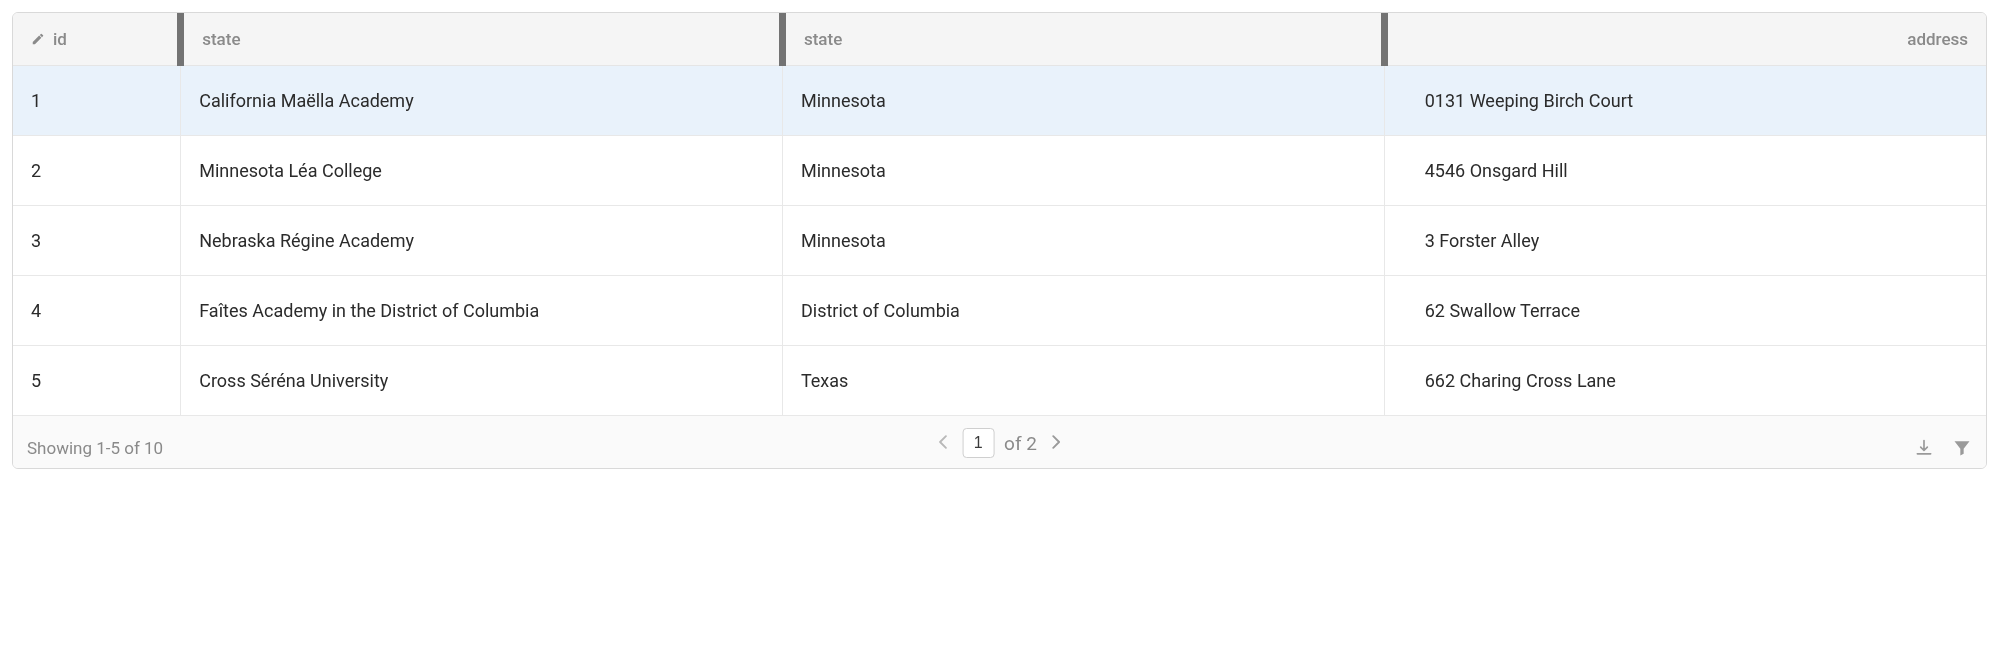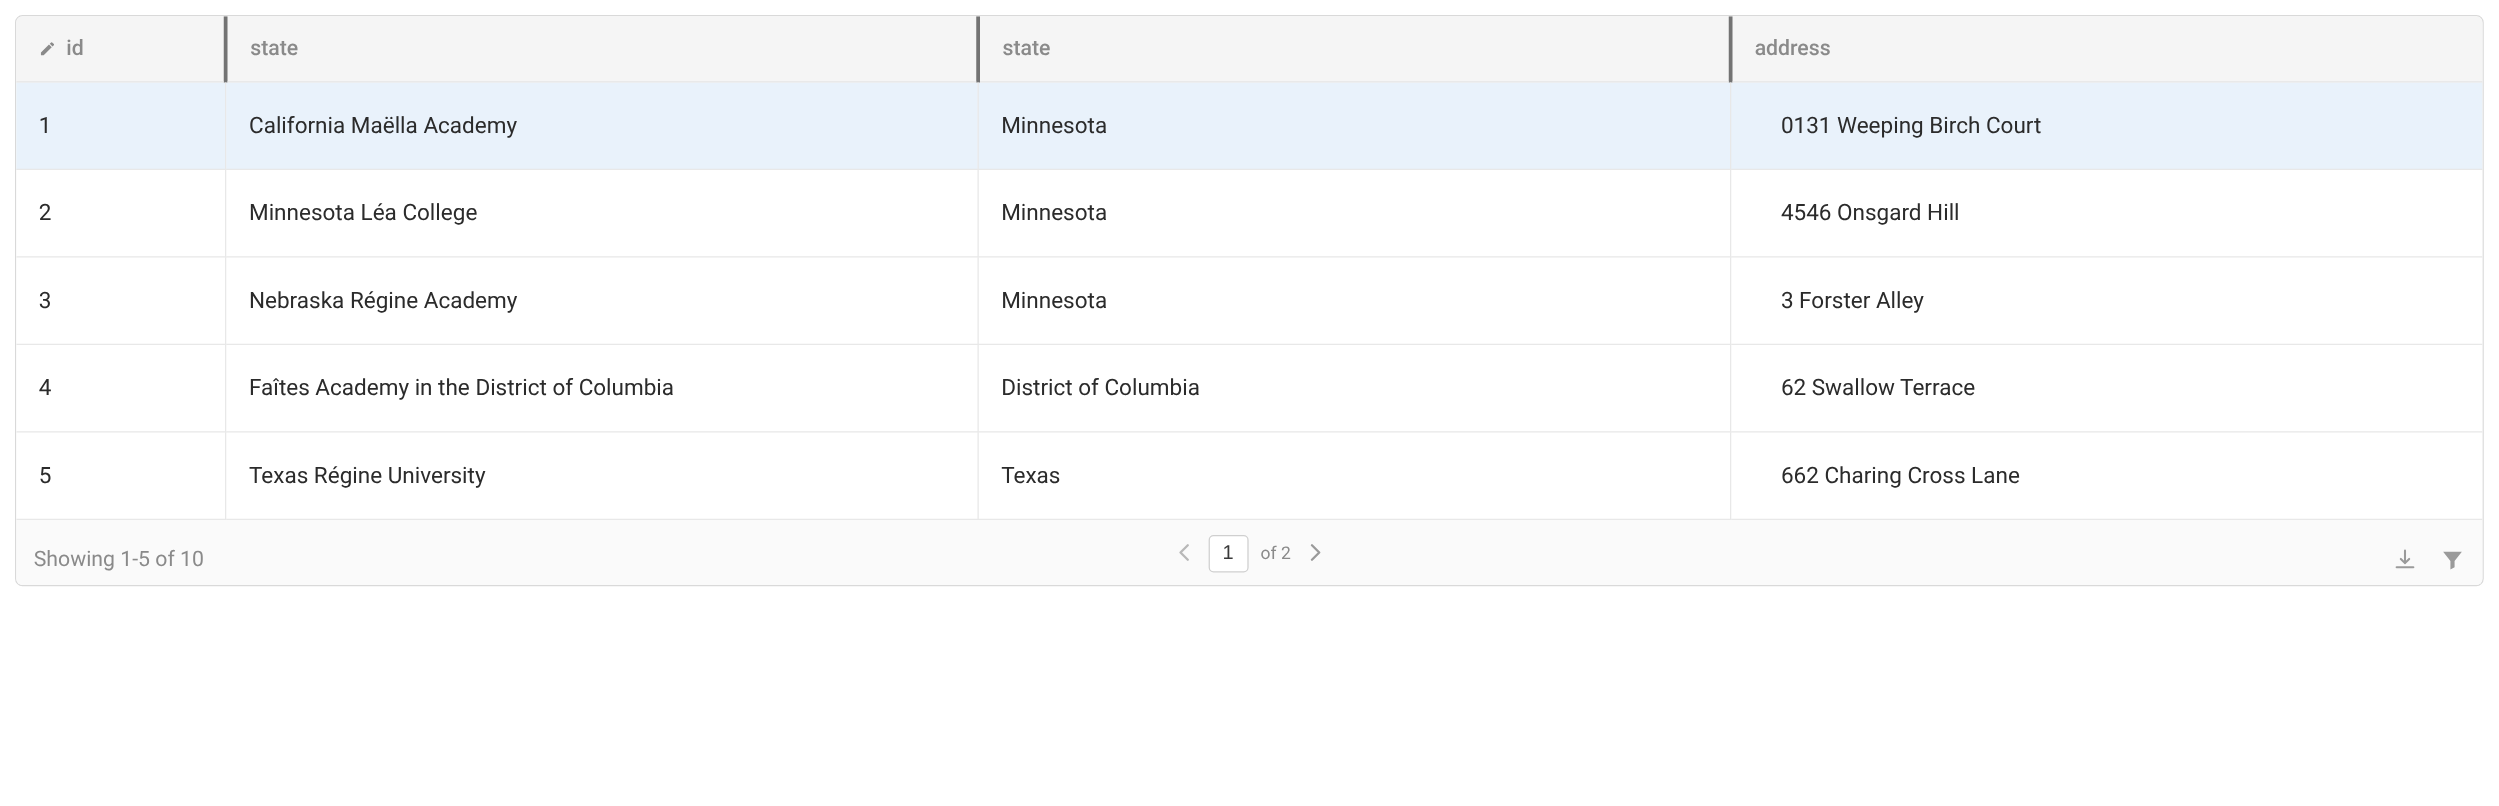--- a/index.html
+++ b/index.html
@@ -24,23 +24,23 @@
     col.col-state { width: 30.5%; }
     col.col-address { width: 30.5%; }
     thead th {
       background: #f5f5f5;
       text-align: left;
       font-weight: 500;
       font-size: 17px;
       color: #8a8a8a;
       padding: 16px 18px;
       border-bottom: 1px solid #e5e5e5;
-      border-right: 3px solid #737373;
-    }
-    thead th:last-child { border-right: none; }
+      border-right: 7px solid #737373;
+    }
+    thead th:last-child { border-right: none; text-align: right; }
     .th-inner { display: flex; align-items: center; gap: 8px; }
     tbody td {
       padding: 24px 18px;
       font-size: 18px;
       color: #2b2b2b;
       border-bottom: 1px solid #e8e8e8;
       border-right: 1px solid #e8e8e8;
       background: #ffffff;
     }
     tbody td:last-child { border-right: none; padding-left: 40px; }
@@ -86,21 +86,21 @@
       height: 30px;
       border: 1px solid #cfcfcf;
       border-radius: 4px;
       text-align: center;
       font-size: 16px;
       color: #3a3a3a;
       background: #ffffff;
     }
     .page-of {
       color: #8a8a8a;
-      font-size: 14px;
+      font-size: 19px;
     }
     .icon-btn {
       cursor: pointer;
       color: #9a9a9a;
       display: inline-flex;
       align-items: center;
       justify-content: center;
     }
     .icon-btn svg { display: block; }
     .pencil-icon svg { display: block; }
@@ -159,21 +159,21 @@
           <td>3 Forster Alley</td>
         </tr>
         <tr>
           <td>4</td>
           <td>Faîtes Academy in the District of Columbia</td>
           <td>District of Columbia</td>
           <td>62 Swallow Terrace</td>
         </tr>
         <tr>
           <td>5</td>
-          <td>Texas Régine University</td>
+          <td>Cross Séréna University</td>
           <td>Texas</td>
           <td>662 Charing Cross Lane</td>
         </tr>
       </tbody>
   </table>
 
   <div class="footer">
     <div class="footer-left">Showing 1-5 of 10</div>
 
     <div class="footer-center">

